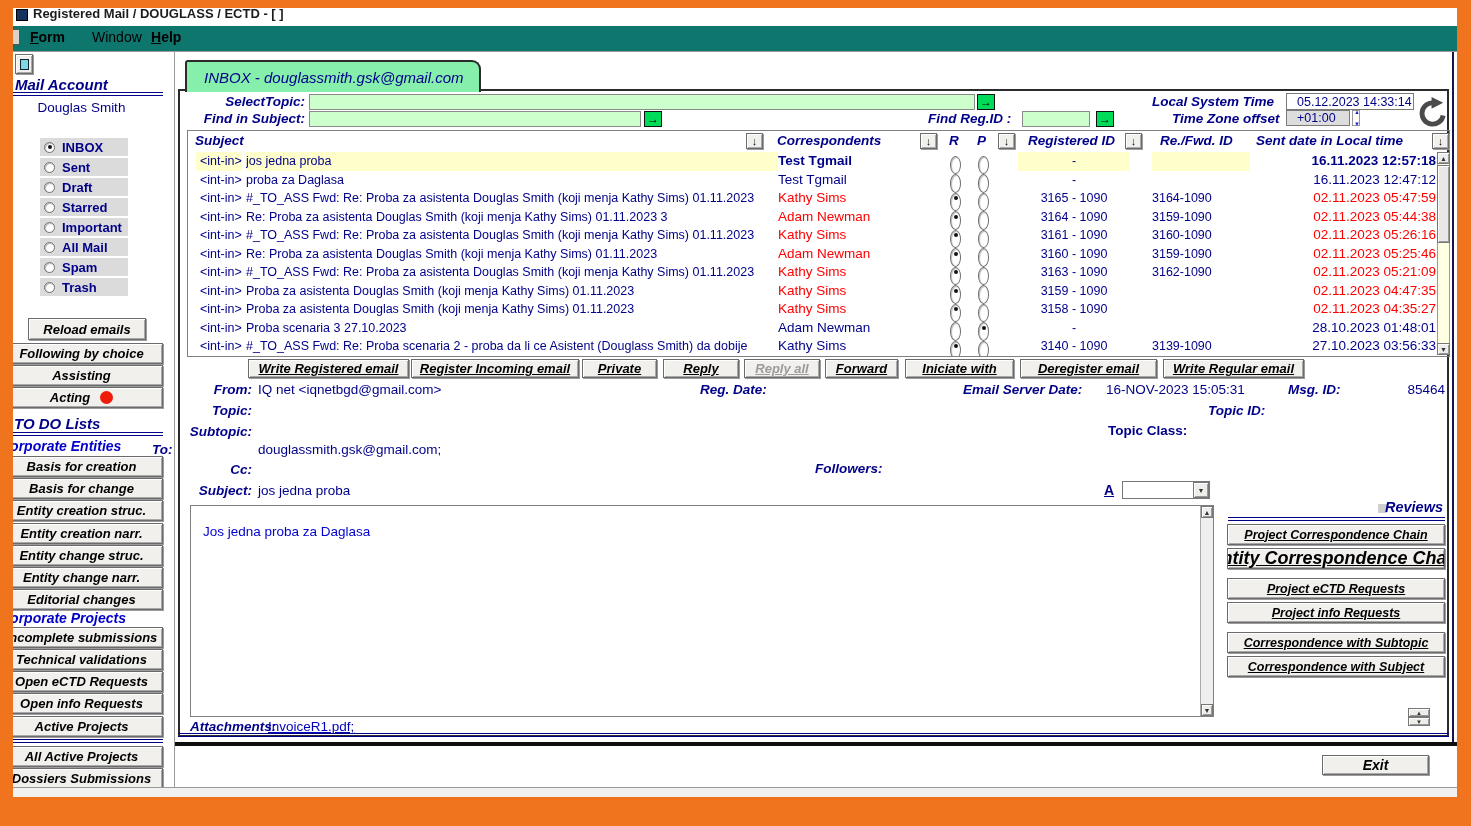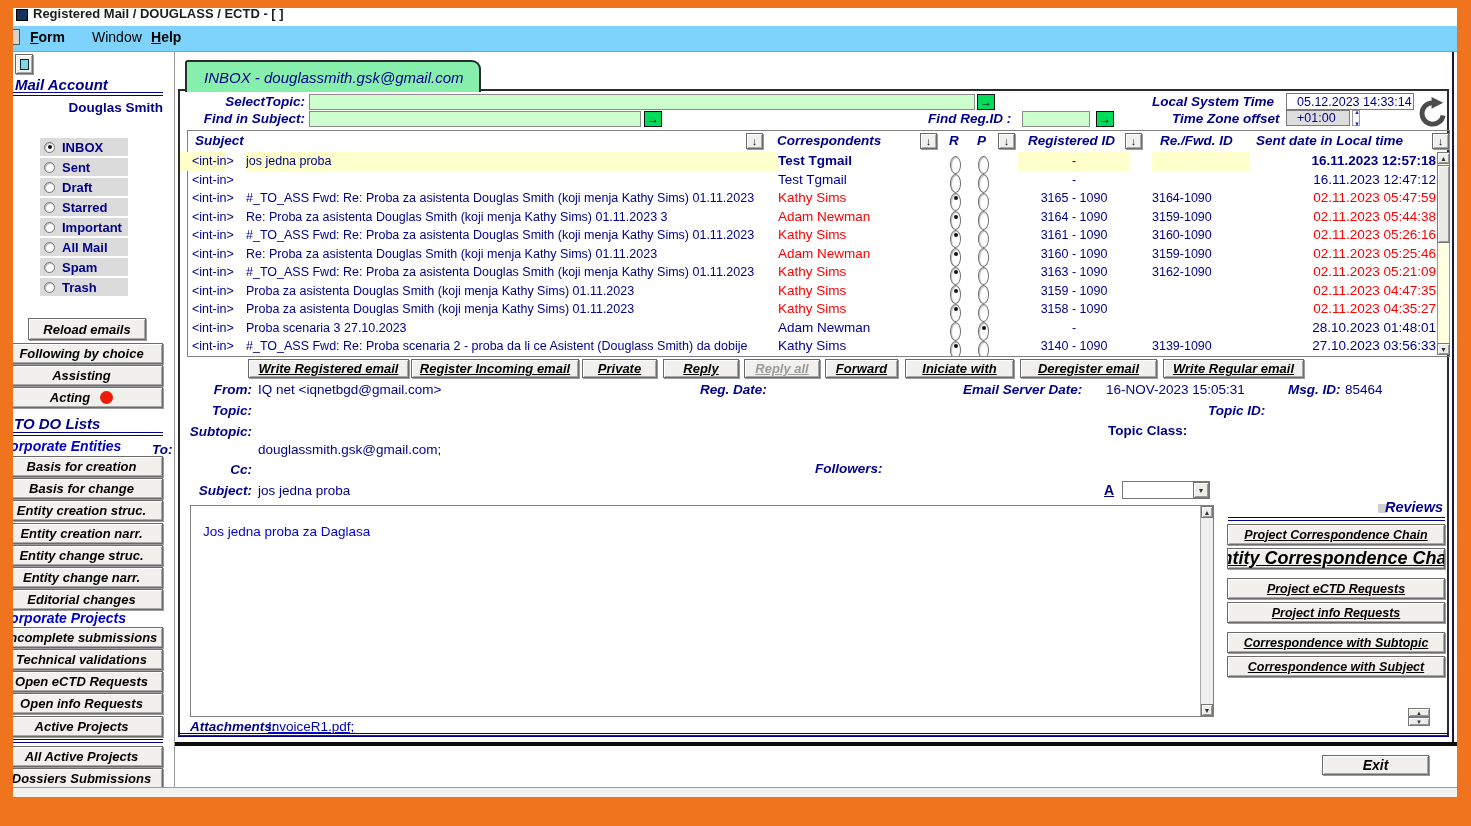--- a/index.html
+++ b/index.html
@@ -25,21 +25,21 @@
   .sb-h2{position:absolute;font-style:italic;font-weight:bold;color:#0000C8;font-size:14px;white-space:nowrap;}
   .radio{position:relative;width:11px;height:11px;border:1px solid #707070;border-radius:50%;background:#fff;
          box-shadow:inset 1px 1px 1px #bdbdbd;display:inline-block}
   .radio.checked::after{content:"";position:absolute;left:2.5px;top:2.5px;width:4px;height:4px;border-radius:50%;background:#141414}
   .folder{position:relative;width:88px;height:18px;background:#DBDBDB;margin-bottom:2px;display:flex;align-items:center;gap:7px;padding-left:4px}
   .flabel{font-weight:bold;color:#000089;font-size:13px;white-space:nowrap}
   .hdr{position:absolute;font-style:italic;font-weight:bold;color:#000089;font-size:13.5px;white-space:nowrap}
   #email-list{position:absolute;left:180px;top:152px;width:1257px;height:204px;overflow:hidden}
   .erow{position:relative;height:18.5px;color:#000089}
   .erow>span{position:absolute;top:0;height:18.5px;line-height:18.5px;font-size:12.5px;white-space:nowrap}
-  .c-tag{left:0;width:46px;padding-left:12px}
+  .c-tag{left:16px;width:46px;padding-left:4px}
   .c-subject{left:66px;width:532px;overflow:hidden}
   .c-corr{left:598px;width:168px;overflow:hidden;font-size:13.5px !important}
   .c-r{left:770px !important;top:3.5px !important}
   .c-p{left:798px !important;top:3.5px !important}
   .c-reg{left:838px;width:112px;text-align:center}
   .c-refwd{left:972px;width:98px;}
   .c-sent{left:1060px;width:196px;text-align:right;font-size:13.5px !important}
   .erow.red .c-corr,.erow.red .c-sent{color:#FF0000}
   .erow.bold .c-corr,.erow.bold .c-sent{font-weight:bold}
   .erow.selected .c-tag,.erow.selected .c-subject,.erow.selected .c-reg,.erow.selected .c-refwd{background:#FFFFCC}
@@ -53,34 +53,34 @@
   .u{text-decoration:underline}
 </style>
 </head>
 <body>
 
 <div class="abs" style="left:13px;top:8px;width:1444px;height:18px;background:#fff">
   <span class="abs" style="left:3px;top:1px;width:12px;height:12px;background:#16335e;border:1px solid #000"></span>
   <span class="abs" style="left:20px;top:-2px;font-size:13px;font-weight:bold;color:#1c1c1c;white-space:nowrap">Registered Mail / DOUGLASS / ECTD - [ ]</span>
 </div>
 
-<div class="abs" style="left:0;top:26px;width:1471px;height:25px;background:#7dd3fc">
+<div class="abs" style="left:0;top:26px;width:1471px;height:25px;background:#0f766e">
   <span class="abs" style="left:6px;top:3px;width:14px;height:16px;background:#d8d4cc;border:1px solid #555"></span>
   <span class="menu-item" style="left:30px;top:3px"><span class="u">F</span><span>orm</span></span>
   <span class="menu-item" style="left:92px;top:3px;font-weight:normal">Window</span>
   <span class="menu-item" style="left:151px;top:3px"><span class="u">H</span><span>elp</span></span>
 </div>
 <div class="line-h" style="left:13px;top:51px;width:1444px"></div>
 
 <div class="btn3d" style="left:15px;top:54px;width:18px;height:20px">
   <span style="width:9px;height:11px;background:#7fd8e0;border:1px solid #123;display:block"></span>
 </div>
 <span class="sb-h" style="left:15px;top:76px">Mail Account</span>
 <div class="dline" style="left:0;top:92px;width:163px"></div>
-<div class="abs" style="left:0;top:100px;width:163px;text-align:right;font-weight:bold;color:#000089;font-size:13.5px">Douglas Smith</div>
+<div class="abs" style="left:0;top:100px;width:163px;text-align:center;font-weight:normal;color:#000089;font-size:13.5px">Douglas Smith</div>
 
 <div class="abs" style="left:40px;top:138px;width:90px">
     <div class="folder">
     <span class="radio checked"></span>
     <span class="flabel">INBOX</span>
   </div>
     <div class="folder">
     <span class="radio"></span>
     <span class="flabel">Sent</span>
   </div>
@@ -212,20 +212,21 @@
     <span class="c-subject">jos jedna proba</span>
     <span class="c-corr">Test Tgmail</span>
     <span class="radio c-r"></span>
     <span class="radio c-p"></span>
     <span class="c-reg">-</span>
     <span class="c-refwd"></span>
     <span class="c-sent">16.11.2023 12:57:18</span>
   </div>
     <div class="erow navy">
     <span class="c-tag">&lt;int-in&gt;</span>
+    <span class="c-subject">proba za Daglasa</span>
     <span class="c-corr">Test Tgmail</span>
     <span class="radio c-r"></span>
     <span class="radio c-p"></span>
     <span class="c-reg">-</span>
     <span class="c-refwd"></span>
     <span class="c-sent">16.11.2023 12:47:12</span>
   </div>
     <div class="erow red">
     <span class="c-tag">&lt;int-in&gt;</span>
     <span class="c-subject">#_TO_ASS Fwd: Re: Proba za asistenta Douglas Smith (koji menja Kathy Sims) 01.11.2023</span>
@@ -336,21 +337,21 @@
 <div class="btn3d ubtn" style="left:905px;top:359px;width:109px;height:19px">Iniciate with</div>
 <div class="btn3d ubtn" style="left:1020px;top:359px;width:137px;height:19px">Deregister email</div>
 <div class="btn3d ubtn" style="left:1163px;top:359px;width:141px;height:19px">Write Regular email</div>
 
 <span class="lbl" style="left:152px;top:382px;width:100px;text-align:right;font-size:13.5px">From:</span>
 <span class="val" style="left:258px;top:382px;font-size:13.5px">IQ net &lt;iqnetbgd@gmail.com&gt;</span>
 <span class="lbl" style="left:700px;top:382px;font-size:13.5px">Reg. Date:</span>
 <span class="lbl" style="left:963px;top:382px;font-size:13.5px">Email Server Date:</span>
 <span class="val" style="left:1106px;top:382px;font-size:13.5px">16-NOV-2023 15:05:31</span>
 <span class="lbl" style="left:1288px;top:382px;font-size:13.5px">Msg. ID:</span>
-<span class="val" style="left:1345px;top:382px;width:100px;font-size:13.5px">85464</span>
+<span class="val" style="left:1345px;top:382px;width:100px;text-align:right;font-size:13.5px">85464</span>
 
 <span class="lbl" style="left:152px;top:403px;width:100px;text-align:right;font-size:13.5px">Topic:</span>
 <span class="lbl" style="left:1208px;top:403px;font-size:13.5px">Topic ID:</span>
 <span class="lbl" style="left:152px;top:424px;width:100px;text-align:right;font-size:13.5px">Subtopic:</span>
 <span class="lbl" style="left:1108px;top:423px;font-size:13.5px;font-style:normal">Topic Class:</span>
 <span class="lbl" style="left:152px;top:442px;width:100px;text-align:left;font-size:13.5px">To:</span>
 <span class="val" style="left:258px;top:442px;font-size:13.5px">douglassmith.gsk@gmail.com;</span>
 <span class="lbl" style="left:152px;top:462px;width:100px;text-align:right;font-size:13.5px">Cc:</span>
 <span class="lbl" style="left:815px;top:461px;font-size:13.5px">Followers:</span>
 <span class="lbl" style="left:152px;top:483px;width:100px;text-align:right;font-size:13.5px">Subject:</span>

